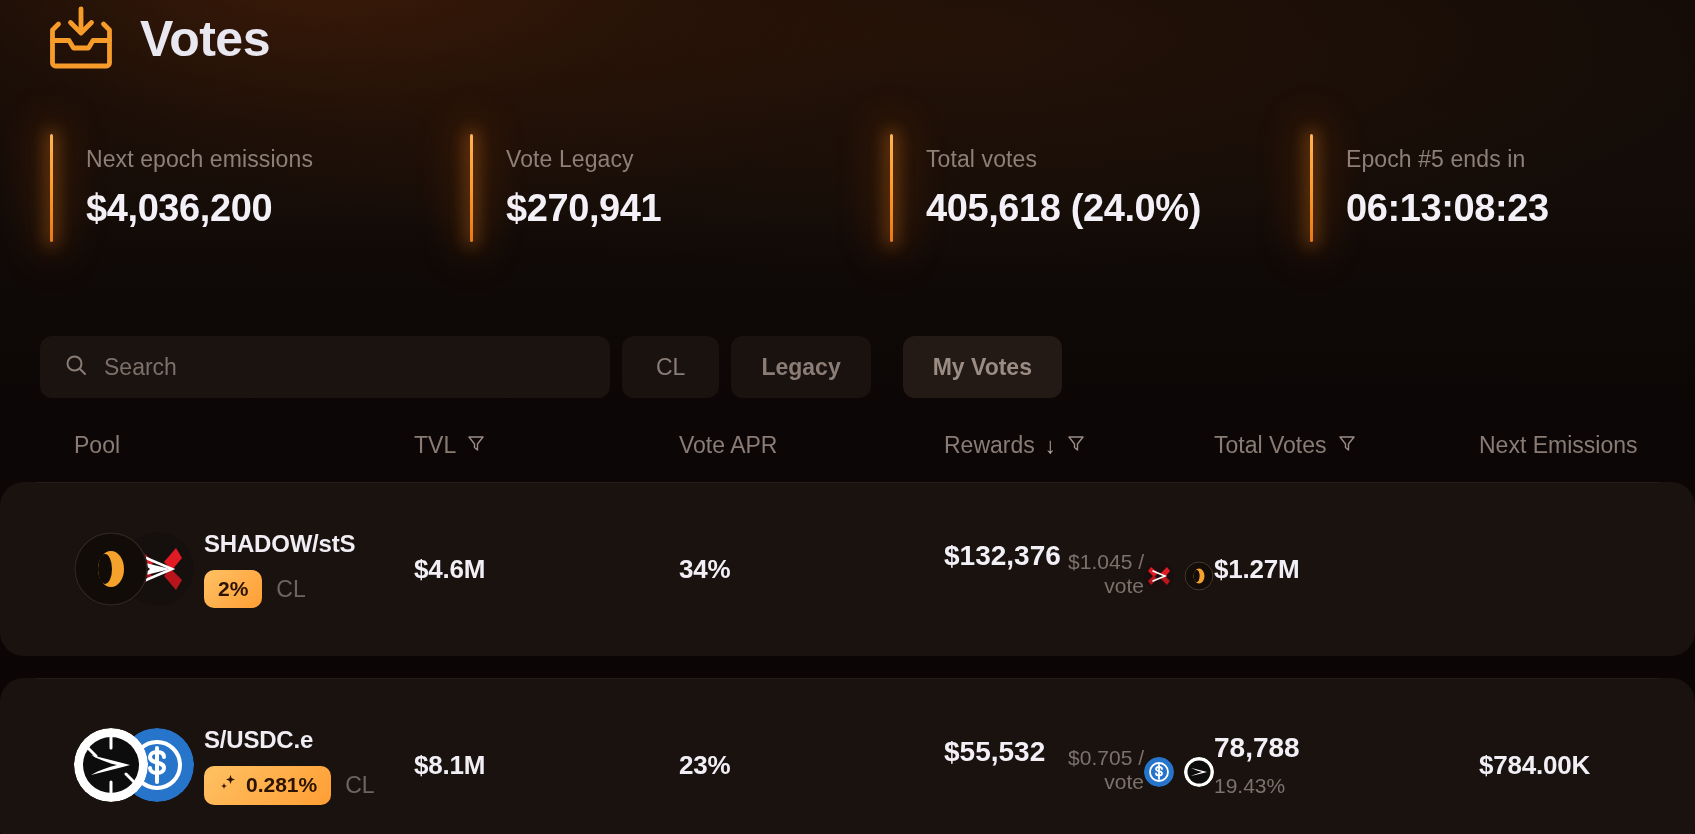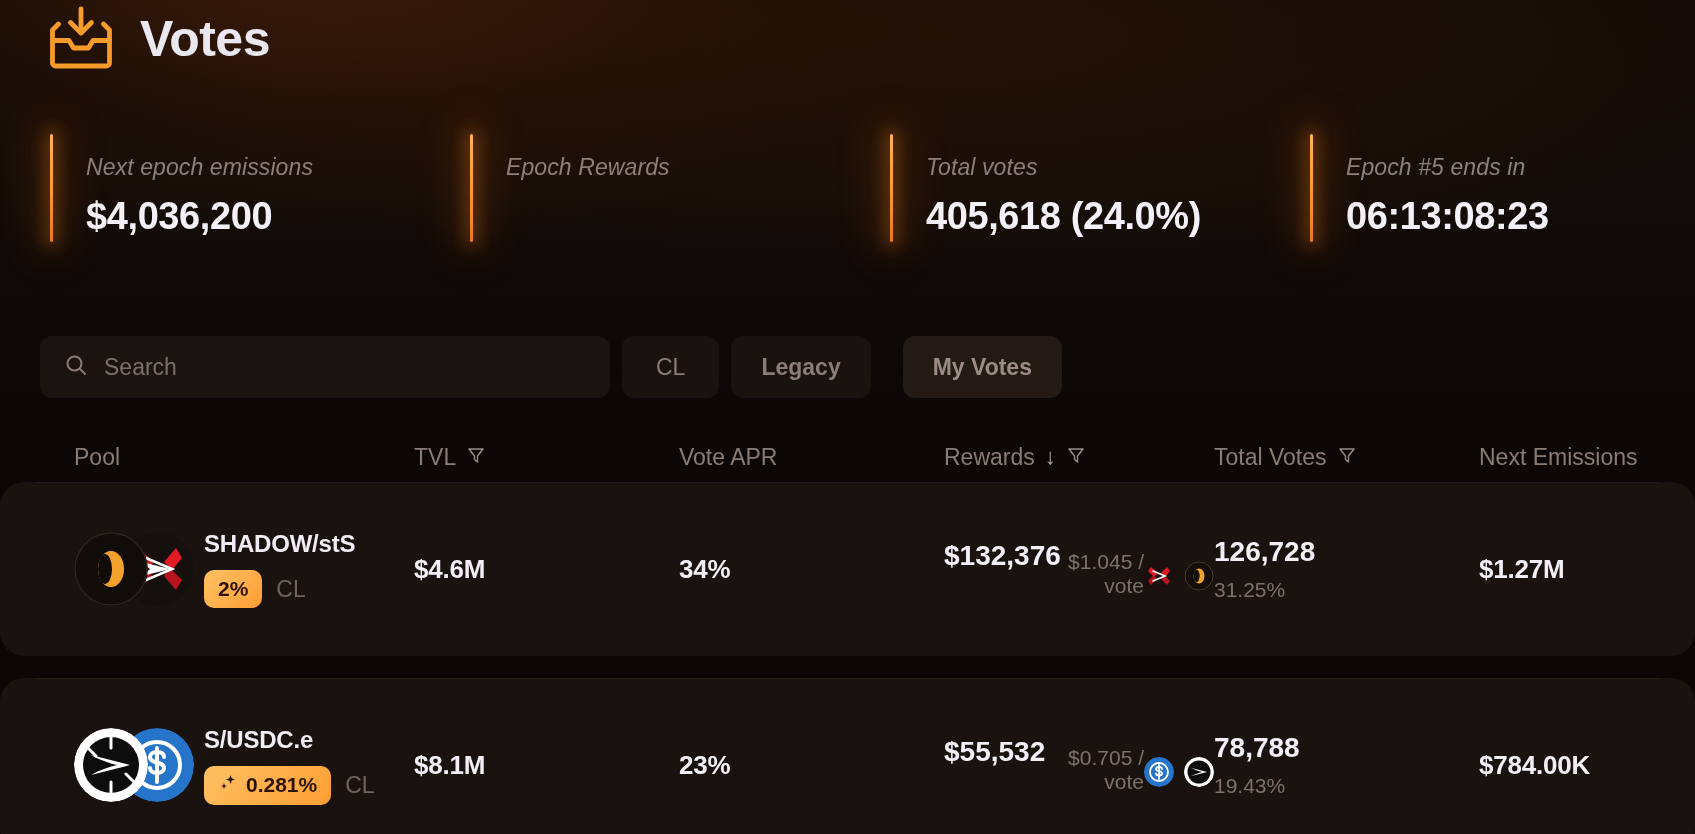--- a/index.html
+++ b/index.html
@@ -42,21 +42,21 @@
   .stat-w4 { width: 400px; }
   .stat-bar {
     position: absolute; left: 4px; top: 6px;
     width: 3px; height: 108px;
     background: linear-gradient(180deg, #ffb356 0%, #ff9a28 50%, #e8781a 100%);
     border-radius: 2px;
     box-shadow: 0 0 16px 5px rgba(255,140,30,0.30), 0 0 44px 16px rgba(255,110,10,0.12);
   }
   .stat-label {
     font-size: 23px; color: #8e8079; font-weight: 400;
-    letter-spacing: 0.1px; margin-top: 26px; font-style: italic;
+    letter-spacing: 0.1px; margin-top: 18px;
   }
   .stat-value {
     font-size: 38px; color: #f3f1f7; font-weight: 700;
     letter-spacing: -0.4px; margin-top: 14px; white-space: nowrap;
   }
 
   
   .controls {
     position: absolute; left: 40px; top: 336px;
     display: flex; align-items: center; gap: 12px;
@@ -80,21 +80,21 @@
     font-size: 23px; display: flex; align-items: center;
     justify-content: center; padding: 0 34px;
     cursor: pointer; user-select: none;
   }
   .chip.wide { padding: 0 30px; font-weight: bold; }
   .chip.active { background: #241a15; color: #9b8d85; margin-left: 20px; }
 
   
   .table { position: absolute; left: 0; top: 432px; width: 1695px; }
   .thead {
-    display: flex; align-items: center;
+    display: flex; align-items: flex-start;
     height: 50px; padding: 0 0 0 74px;
   }
   .th {
     font-size: 23px; color: #8a7c75; font-weight: 400;
     display: flex; align-items: center; gap: 10px;
   }
   .c-pool  { width: 340px; }
   .c-tvl   { width: 265px; }
   .c-apr   { width: 265px; }
   .c-rew   { width: 270px; }
@@ -176,21 +176,22 @@
   <div class="stats">
 
     <div class="stat stat-w1">
       <div class="stat-bar"></div>
       <div class="stat-label">Next epoch emissions</div>
       <div class="stat-value">$4,036,200</div>
     </div>
 
     <div class="stat stat-w2">
       <div class="stat-bar"></div>
-      <div class="stat-label">Epoch Rewards</div>
+      <div class="stat-label">Vote Legacy</div>
+      <div class="stat-value">$270,941</div>
     </div>
 
     <div class="stat stat-w3">
       <div class="stat-bar"></div>
       <div class="stat-label">Total votes</div>
       <div class="stat-value">405,618 (24.0%)</div>
     </div>
 
     <div class="stat stat-w4">
       <div class="stat-bar"></div>
@@ -316,24 +317,20 @@
             <svg viewBox="0 0 30 30">
                 <circle cx="15" cy="15" r="15" fill="#130d0a"></circle>
               <circle cx="15" cy="15" r="14" fill="none" stroke="#4a3a2e" stroke-width="1"></circle>
               <ellipse cx="15" cy="15" rx="5.5" ry="7.5" fill="#f5a22c"></ellipse>
               <ellipse cx="12.6" cy="15" rx="3" ry="6.2" fill="#130d0a"></ellipse>
             </svg>
           </span>
         </div>
       </div>
 
-      <div class="votes-cell">
-        <div class="votes-main">126,728</div>
-        <div class="votes-sub">31.25%</div>
-      </div>
 
       <div class="c-emis cell">$1.27M</div>
     </div>
 
     <div class="row">
       <div class="pool-cell">
         <div class="coins">
           <span class="coin c1">
             <svg viewBox="0 0 74 74">
                 <circle cx="37" cy="37" r="37" fill="#ffffff"></circle>

